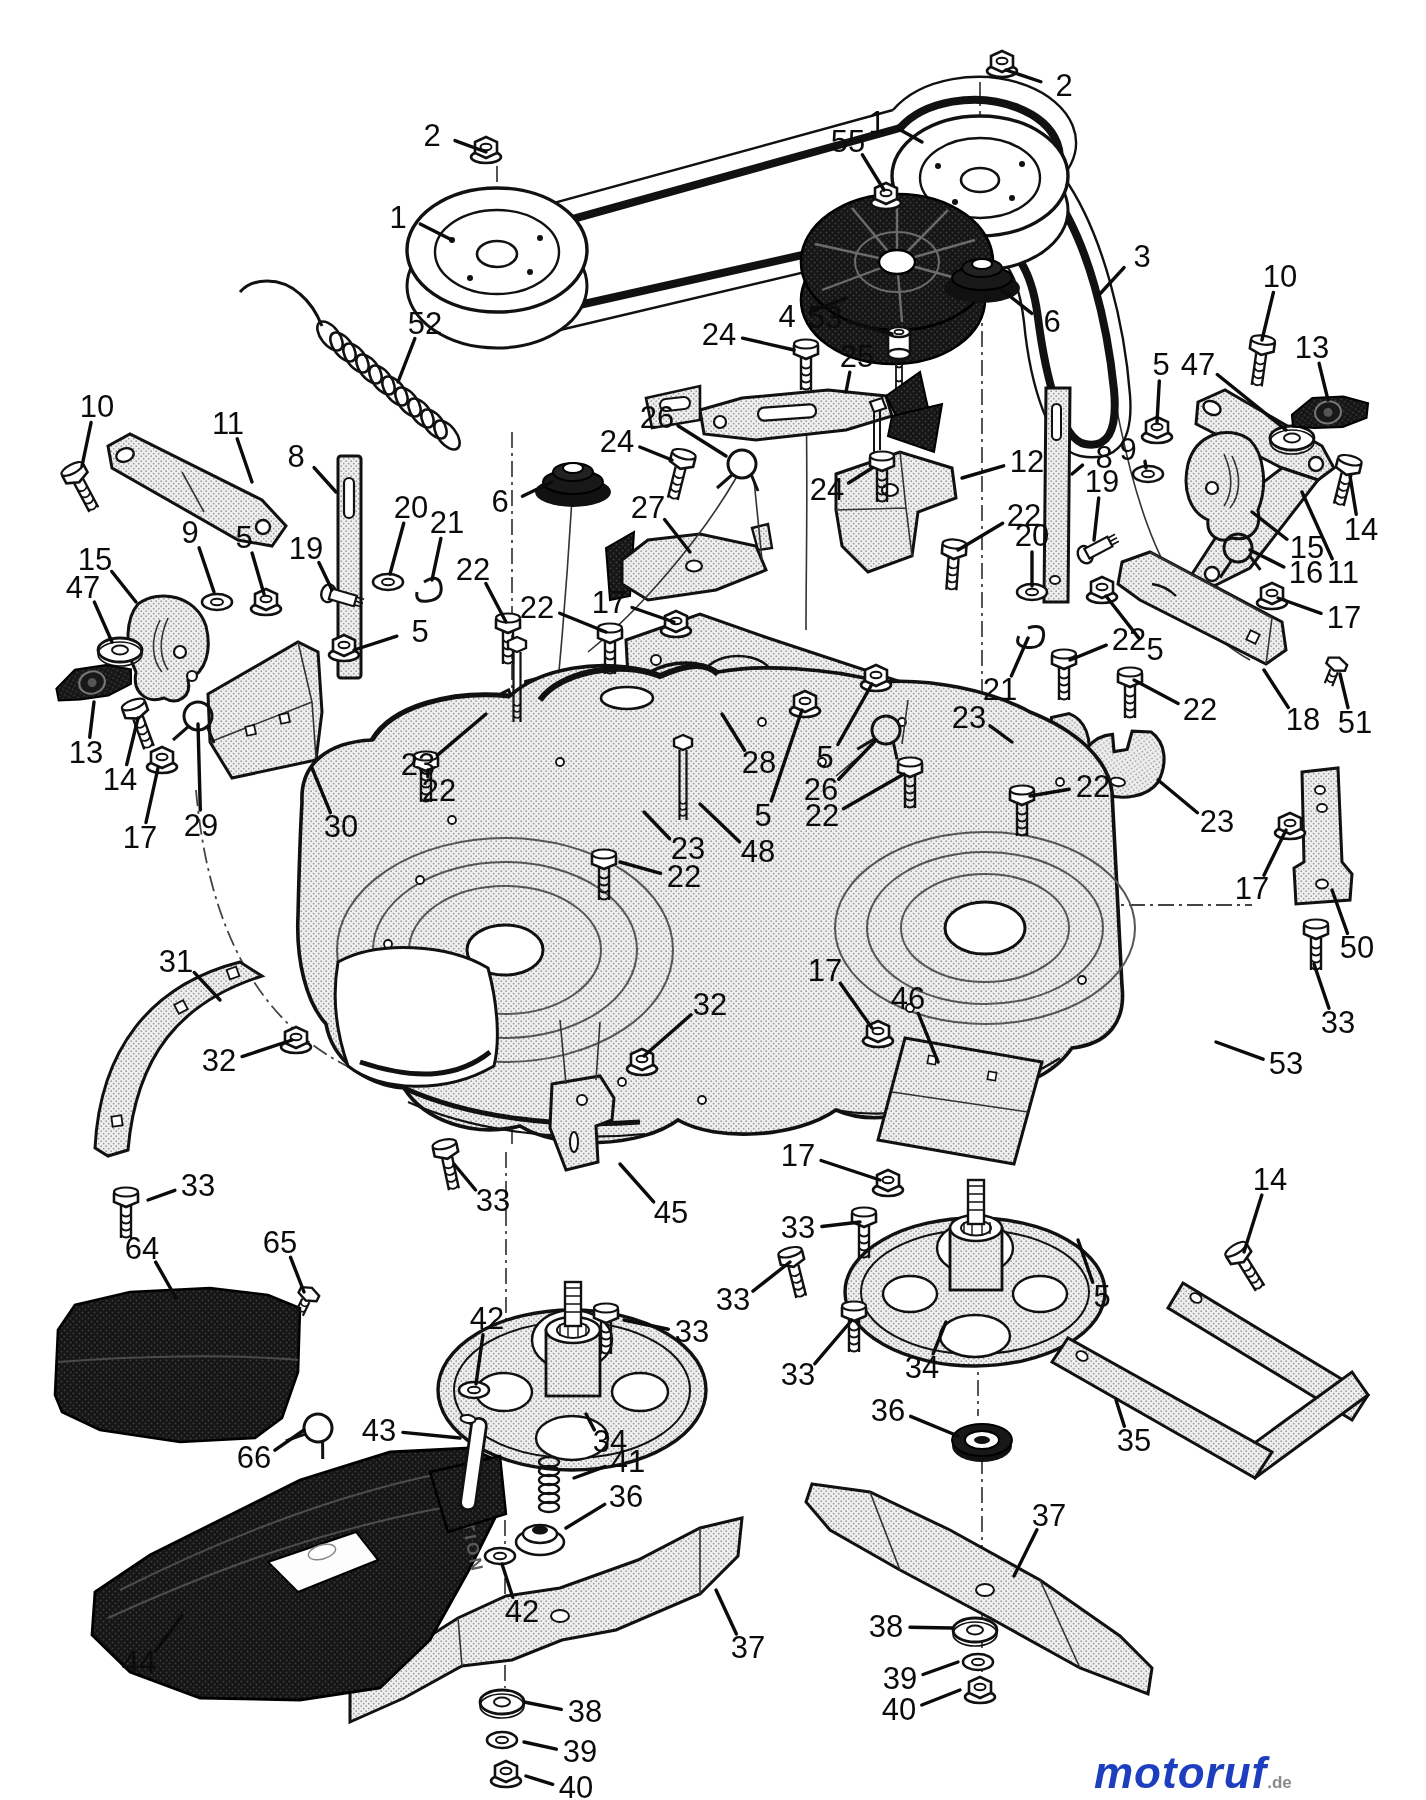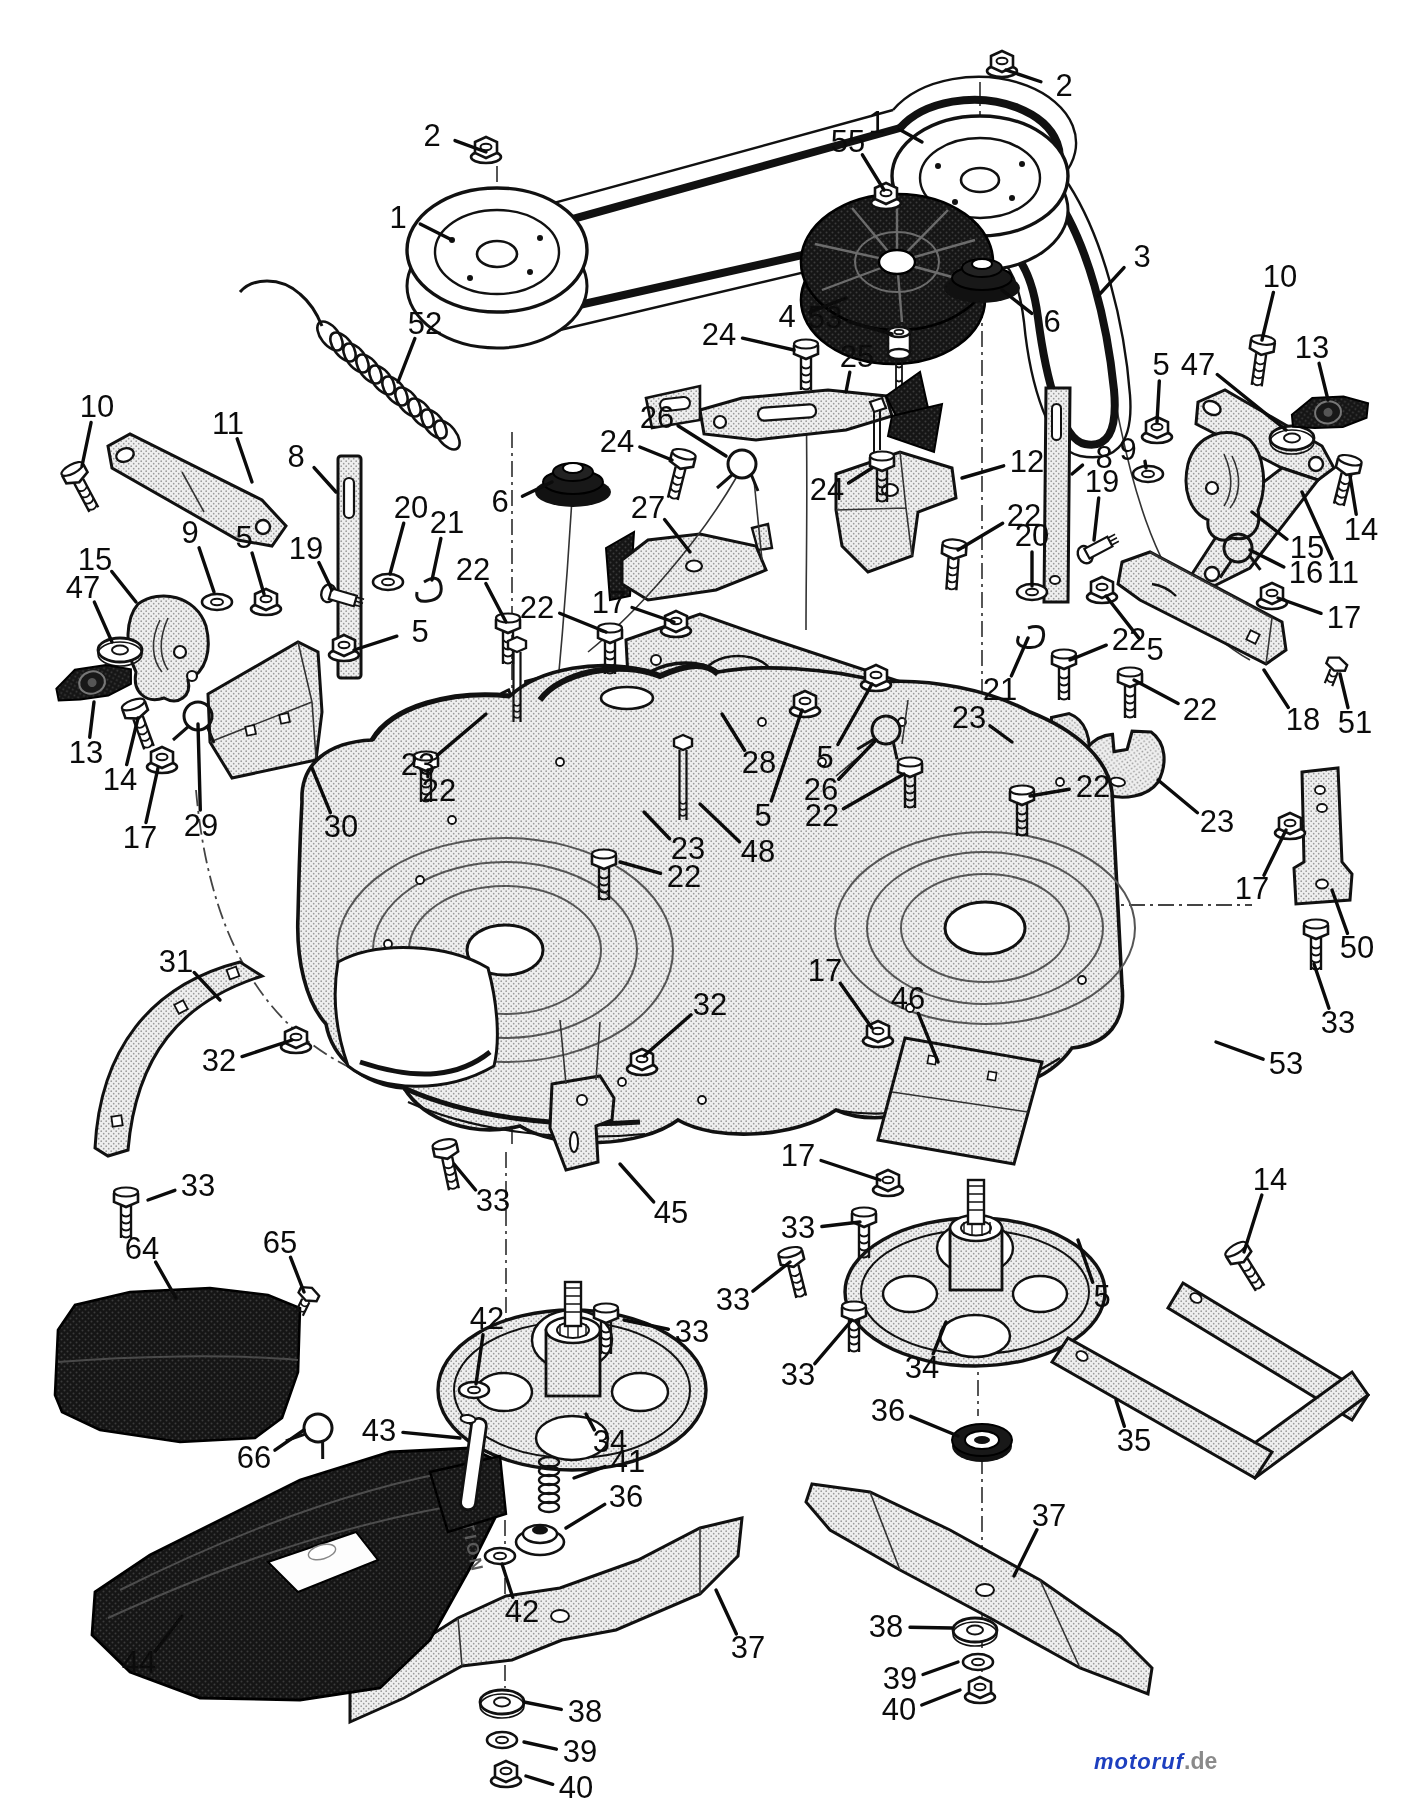--- a/index.html
+++ b/index.html
@@ -4,22 +4,22 @@
 <style>
   html,body{margin:0;padding:0;background:#fff;}
   body{width:1426px;height:1800px;position:relative;font-family:"Liberation Sans",sans-serif;overflow:hidden;}
   svg{position:absolute;left:0;top:0;}
   .callout{font-size:31px;fill:#0b0b0b;font-family:"Liberation Sans",sans-serif;}
   .leader{stroke:#0b0b0b;stroke-width:3.4;stroke-linecap:round;}
   .ol{stroke:#111;stroke-width:3;fill:none;}
   .thin{stroke:#333;stroke-width:1.6;fill:none;}
   .dashdot{stroke:#444;stroke-width:1.8;fill:none;stroke-dasharray:16 5 3 5;}
   .logo{position:absolute;left:1094px;top:1748px;white-space:nowrap;}
-  .logo .brand{font-weight:bold;font-style:italic;font-size:22px;letter-spacing:1px;}
-  .logo .tld{font-size:23px;color:#8a8a8a;font-weight:bold;}
+  .logo .brand{font-weight:bold;font-style:italic;font-size:44px;letter-spacing:1px;}
+  .logo .tld{font-size:17px;color:#8a8a8a;font-weight:bold;}
 </style>
 </head>
 <body>
 
 <svg id="parts-svg" width="1426" height="1800" viewBox="0 0 1426 1800">
   <defs>
     <pattern id="ht" width="5" height="5" patternUnits="userSpaceOnUse">
       <rect width="5" height="5" fill="#efefef"></rect>
       <circle cx="1.2" cy="1.2" r="0.85" fill="#9b9b9b"></circle>
       <circle cx="3.7" cy="3.7" r="0.85" fill="#9b9b9b"></circle>

